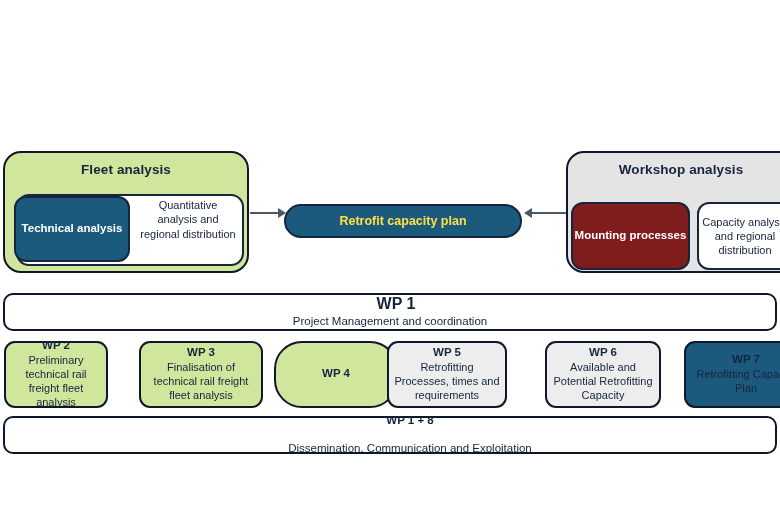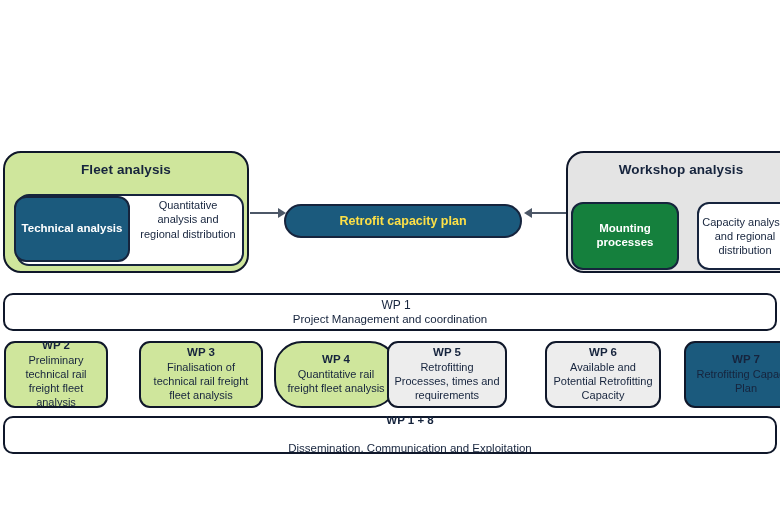--- a/index.html
+++ b/index.html
@@ -137,23 +137,23 @@
   #workshop-group-title {
     margin-top: 9px;
     font-size: 13.5px;
     font-weight: bold;
     letter-spacing: .1px;
   }
 
   #mounting-processes {
     left: 571px;
     top: 202px;
-    width: 108px;
+    width: 119px;
     height: 68px;
-    background: #15803d;
+    background: #7f1d1d;
     border-color: #16243d;
     color: #ffffff;
     font-size: 11.5px;
     font-weight: bold;
     border-radius: 12px;
   }
 
   #workshop-desc-box {
     left: 697px;
     top: 202px;
@@ -169,21 +169,21 @@
 
   
   #wp1-bar {
     left: 3px;
     top: 293px;
     width: 774px;
     height: 38px;
     background: #ffffff;
     border-radius: 10px;
   }
-  #wp1-bar .wp-code   { font-size: 12px; font-weight: normal; margin-left: 12px; }
+  #wp1-bar .wp-code   { font-size: 16px; font-weight: bold; margin-left: 12px; }
   #wp1-bar .wp-label  { font-size: 11.5px; margin-top: 1px; }
 
   
   .wp-card {
     top: 341px;
     height: 67px;
     border-radius: 11px;
     padding: 0 5px;
   }
   .wp-card .wp-code {
@@ -267,21 +267,20 @@
     <span class="wp-label">Preliminary technical rail freight fleet analysis</span>
   </div>
 
   <div class="node wp-card wp-green" id="wp3">
     <span class="wp-code">WP 3</span>
     <span class="wp-label">Finalisation of technical rail freight fleet analysis</span>
   </div>
 
   <div class="node wp-card wp-green" id="wp4">
     <span class="wp-code">WP 4</span>
-    <span class="wp-label">Quantitative rail freight fleet analysis</span>
   </div>
 
   <div class="node wp-card wp-grey" id="wp5">
     <span class="wp-code">WP 5</span>
     <span class="wp-label">Retrofitting Processes, times and requirements</span>
   </div>
 
   <div class="node wp-card wp-grey" id="wp6">
     <span class="wp-code">WP 6</span>
     <span class="wp-label">Available and Potential Retrofitting Capacity</span>

